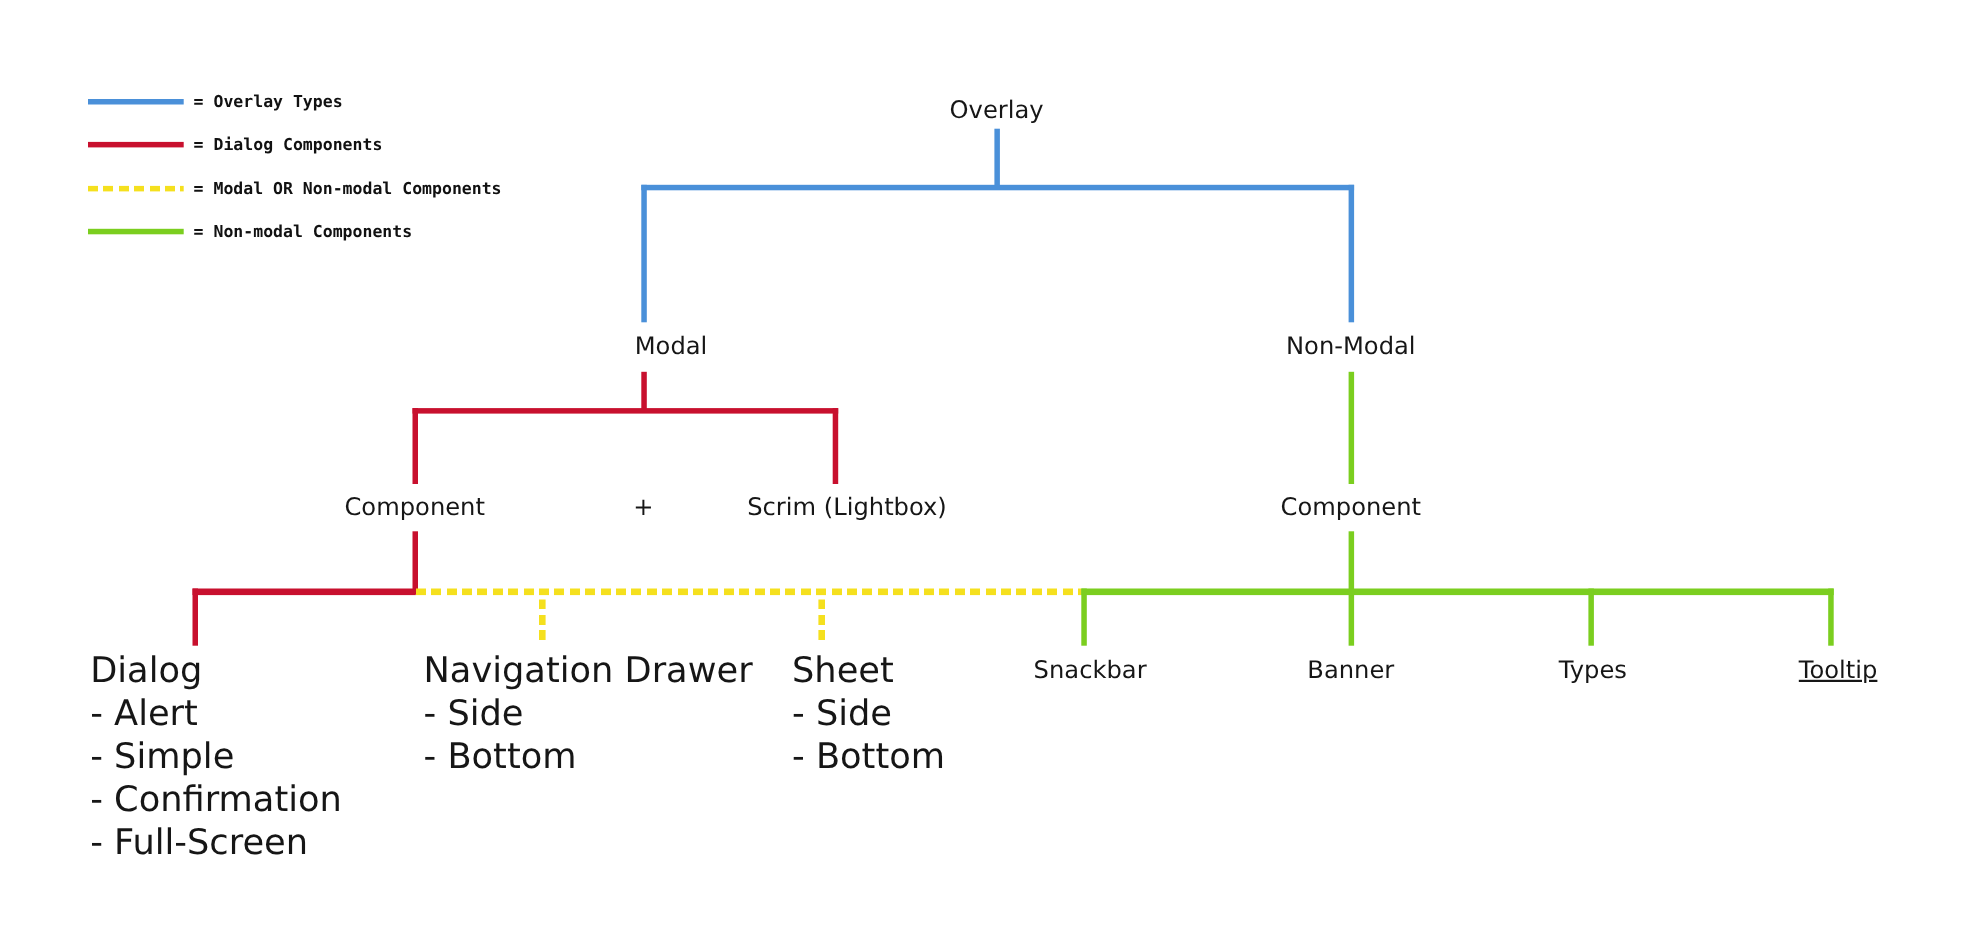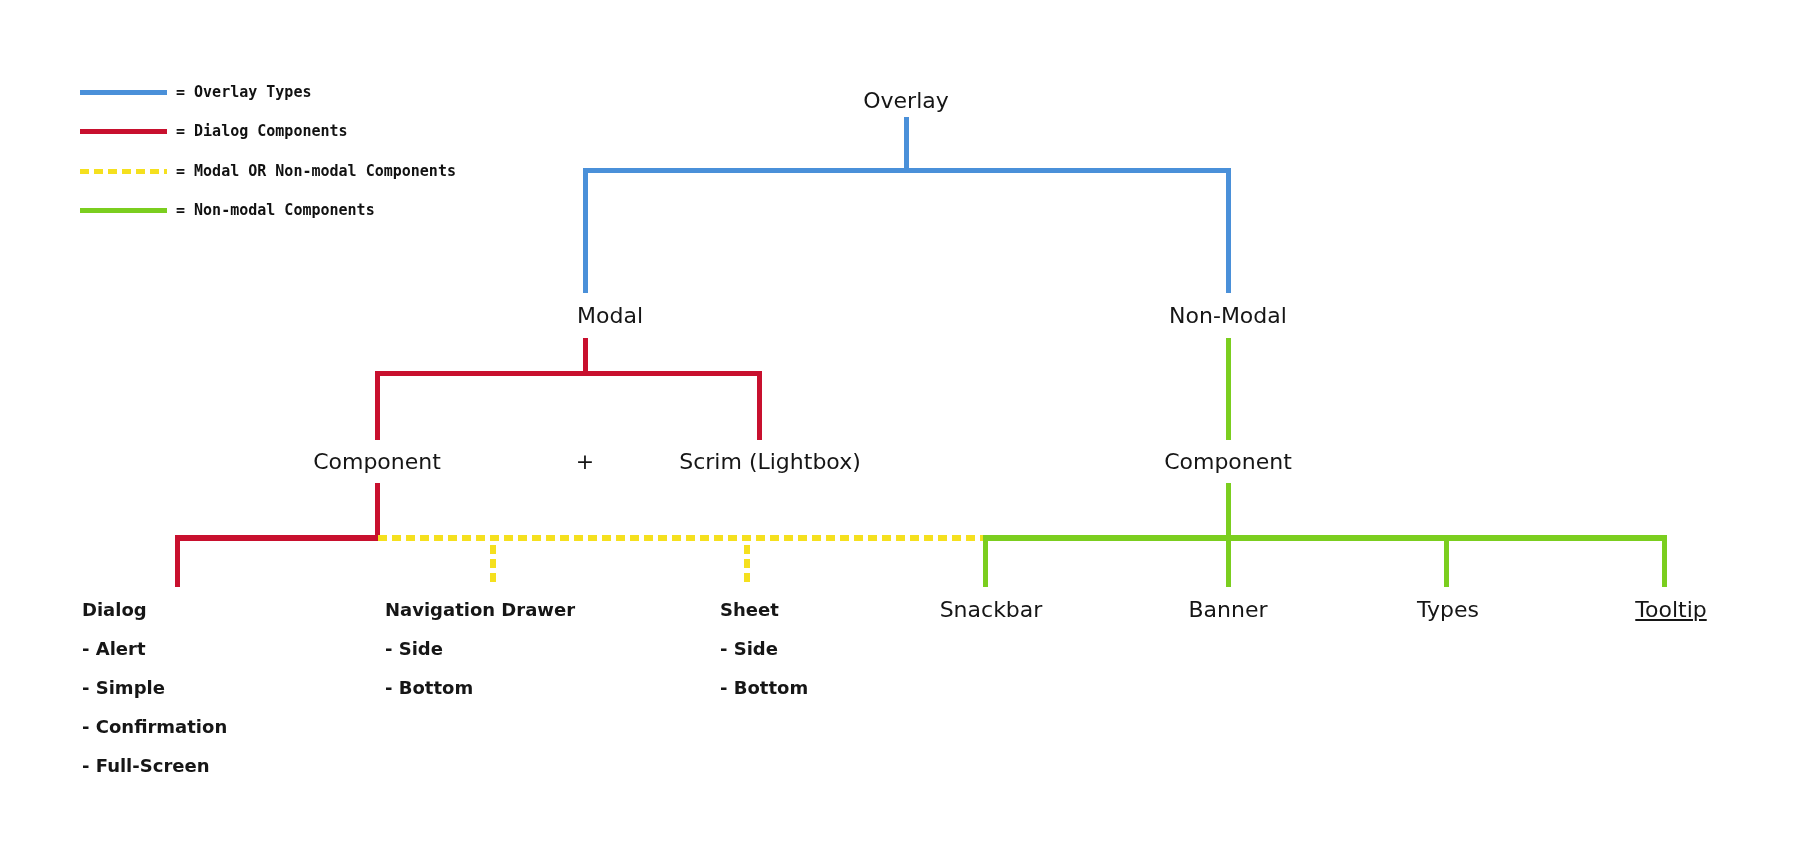--- a/index.html
+++ b/index.html
@@ -30,23 +30,22 @@
   }
   
   .lbl{
     position:absolute;
     font-size:22px;line-height:39px;
     white-space:nowrap;
     transform:translateX(-50%);
   }
   .grp{
     position:absolute;
-    font-size:18px;line-height:39px;
+    font-size:32px;line-height:39px;
     white-space:nowrap;
-    font-weight:bold;
   }
   
   .legend-row{
     position:absolute;left:80px;height:20px;
     display:flex;align-items:center;
   }
   .swatch{width:87px;height:5px;margin-right:9px;flex:0 0 auto;}
   .sw-dashed{
     background:repeating-linear-gradient(90deg,
       var(--c-modal_or_nonmodal_components,#F5E01E) 0 9px,

